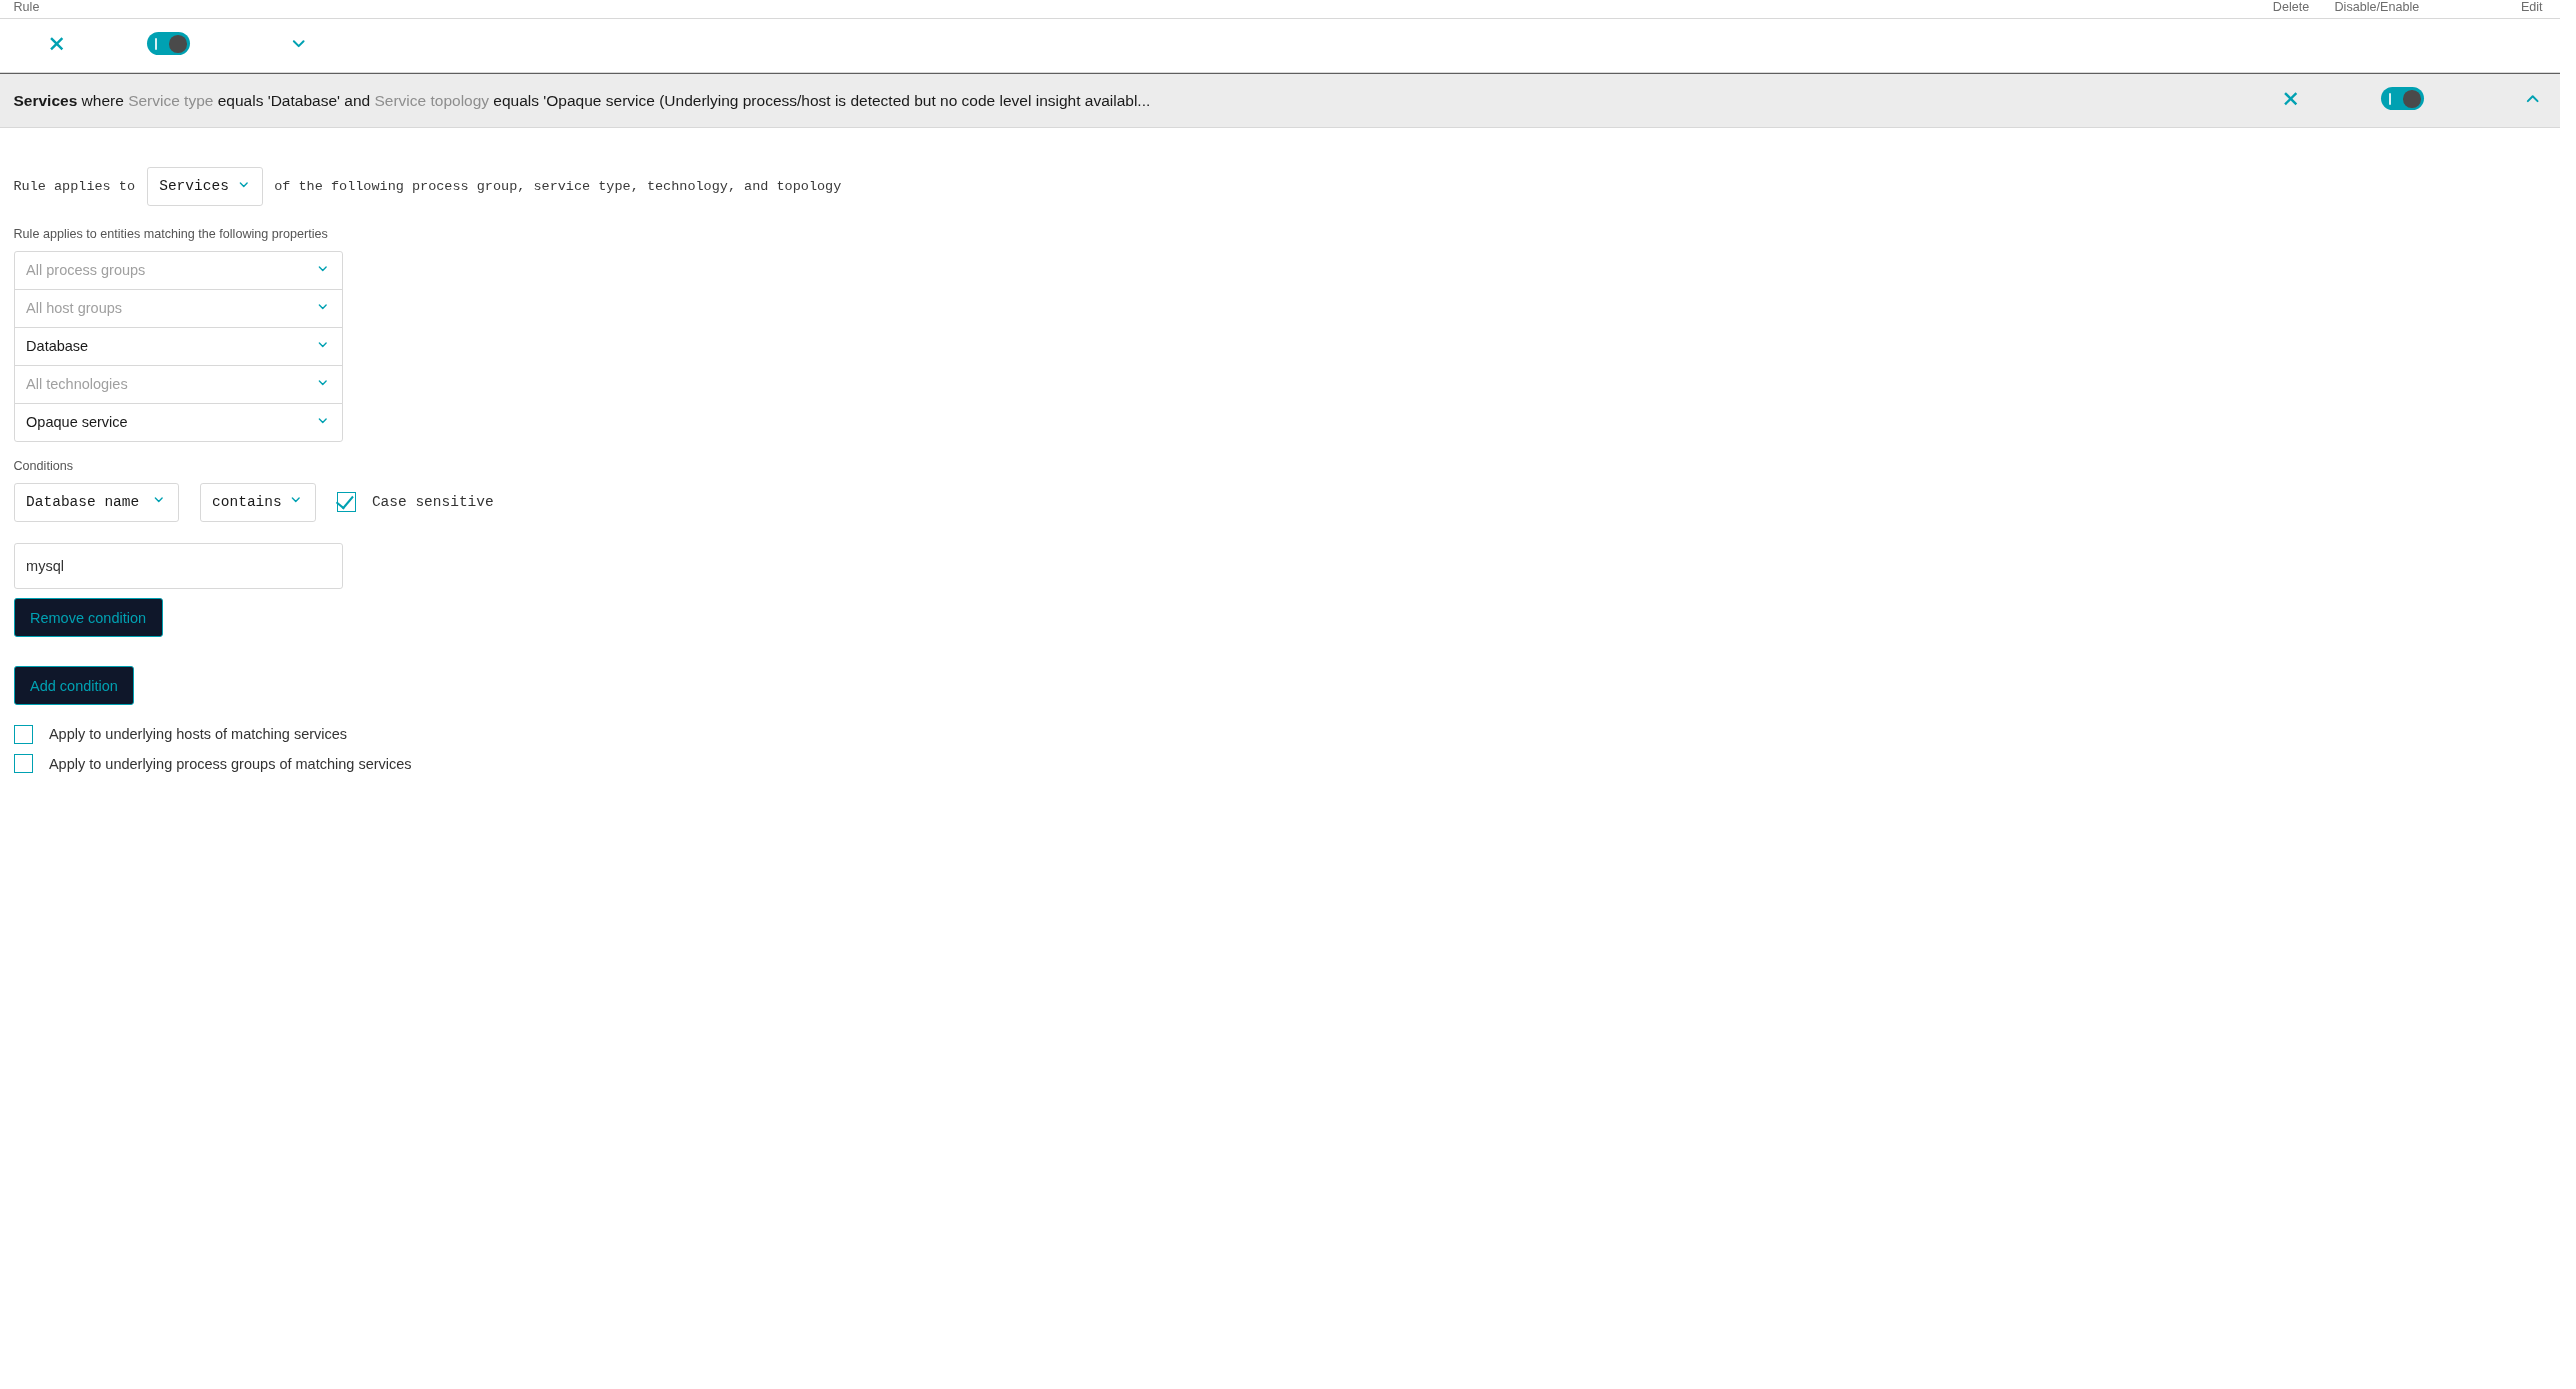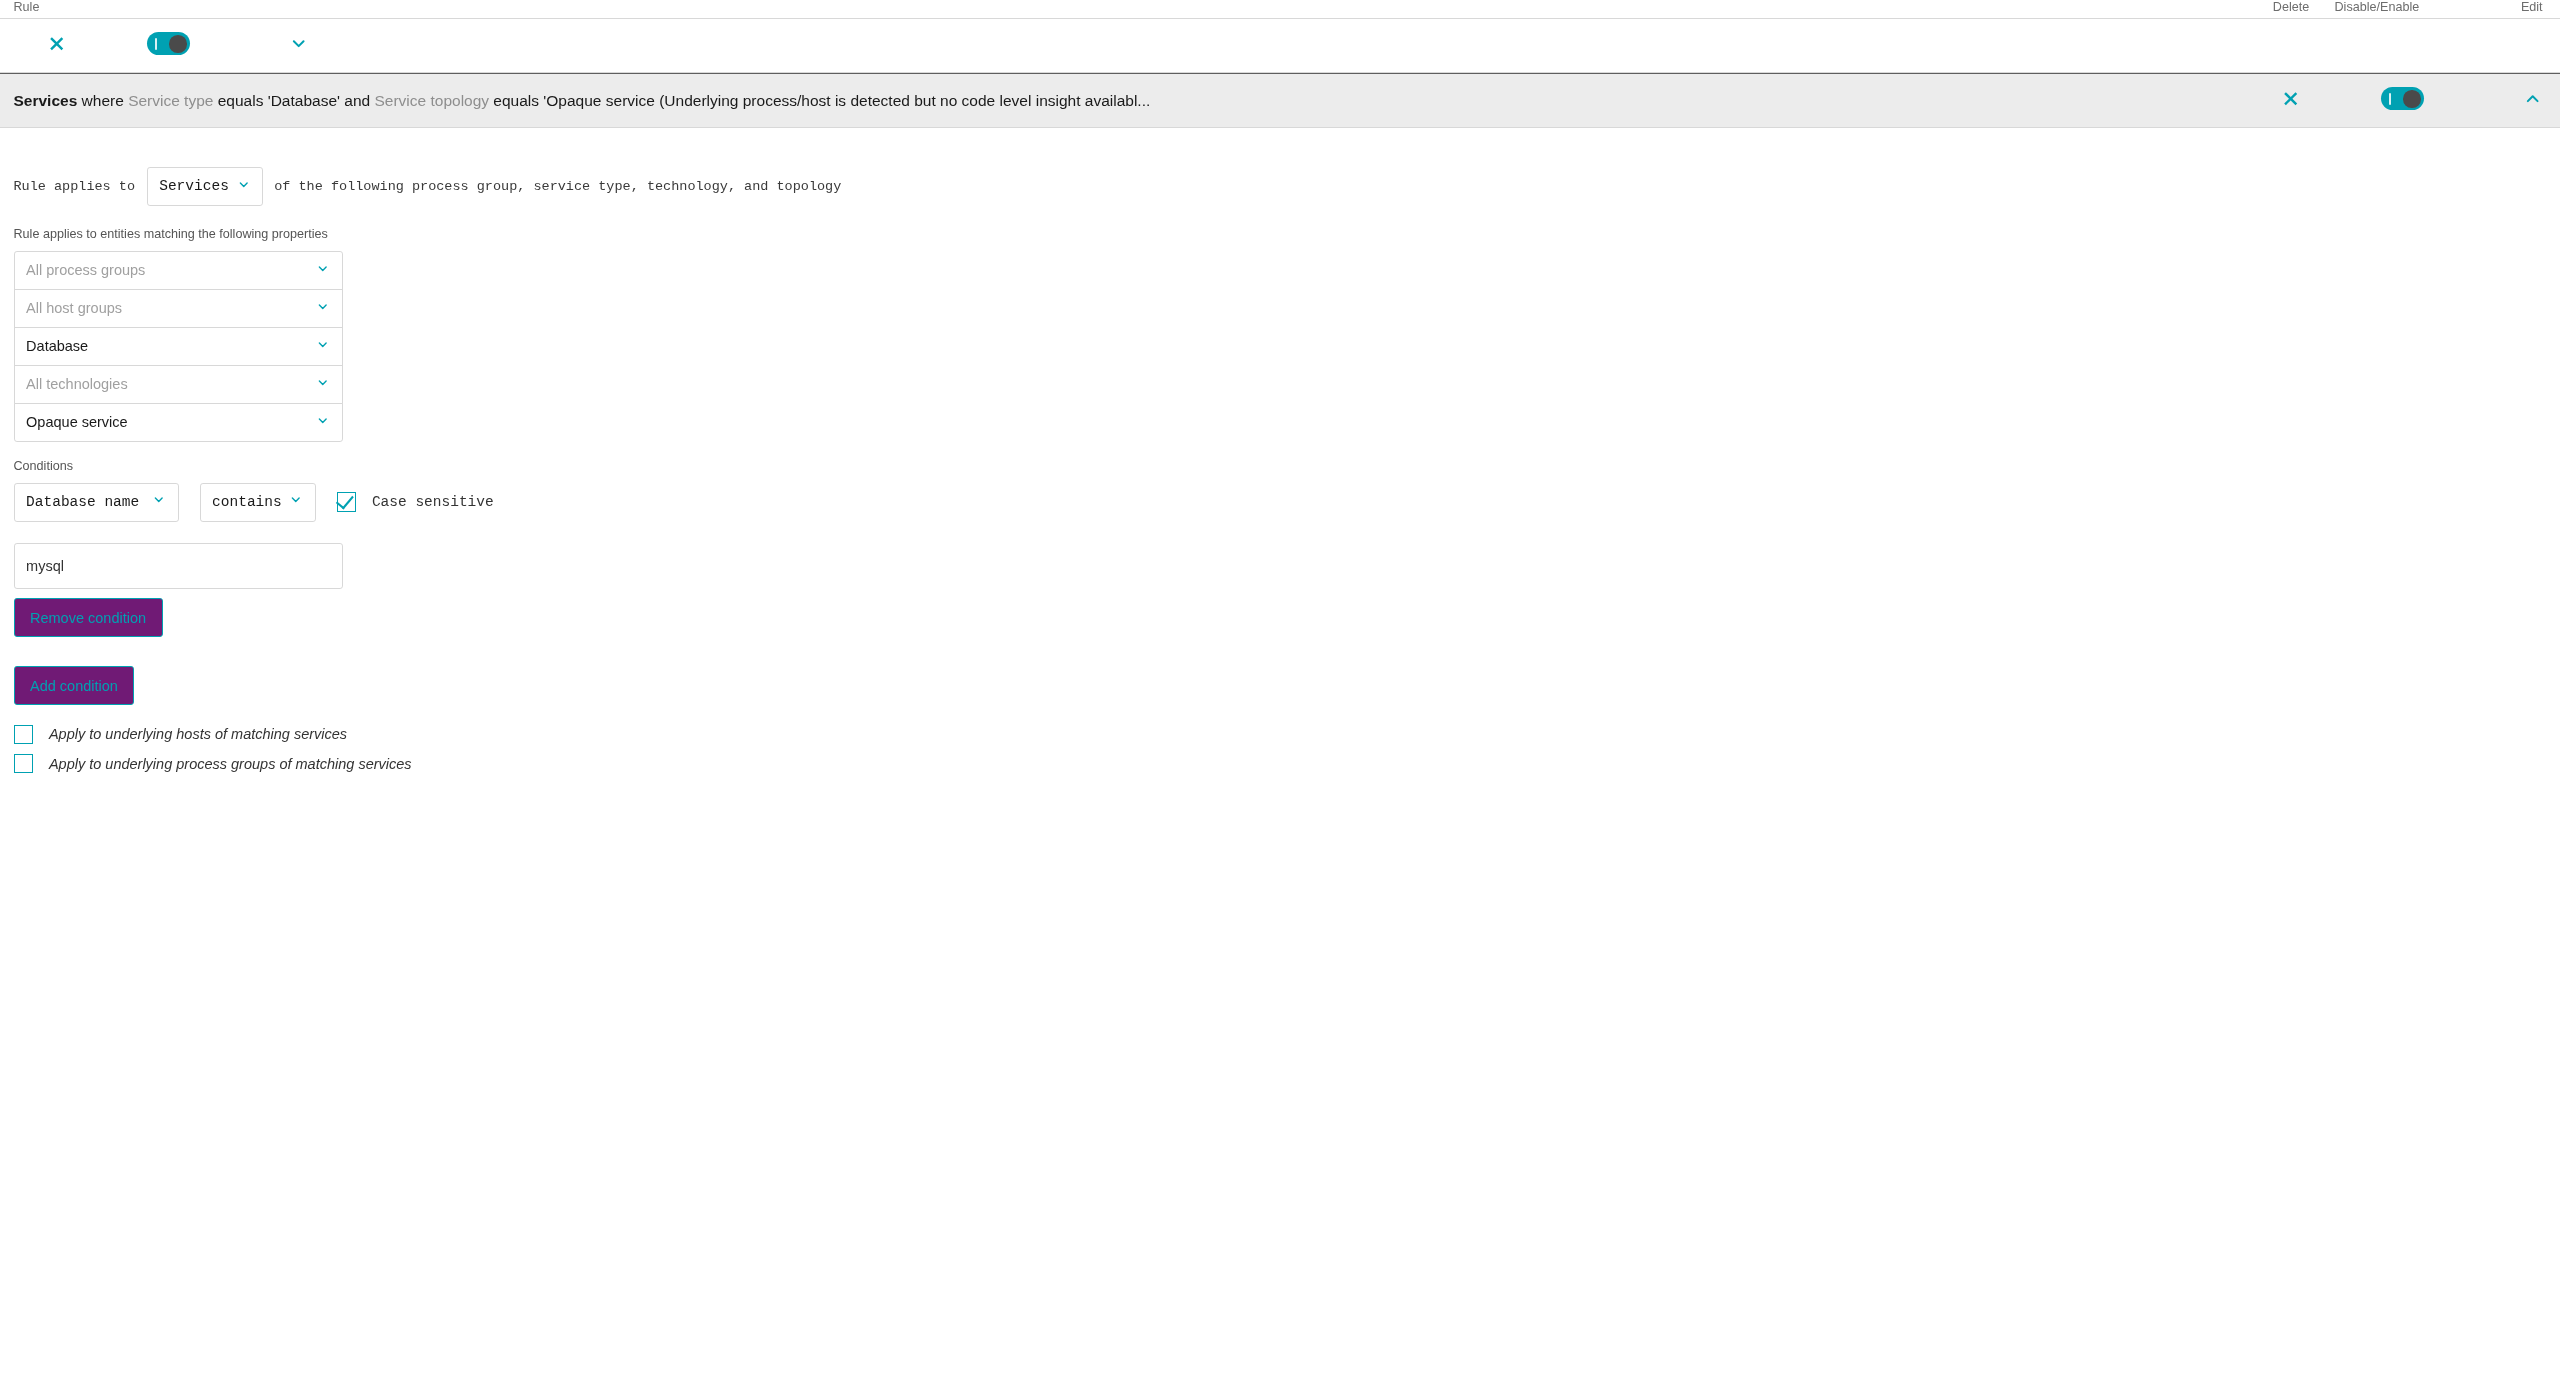--- a/index.html
+++ b/index.html
@@ -115,21 +115,21 @@
     padding:0 11.6px;
     font-size:14.5px;
     outline:none;
     color:#333;
   }
   
   .btn-secondary{
     display:inline-flex;align-items:center;justify-content:center;
     border:1px solid var(--teal);
     color:var(--teal);
-    background:#701a75;
+    background:#0f172a;
     height:39px;
     padding:0 15.5px;
     border-radius:2.9px;
     font-size:14.5px;
     cursor:pointer;
   }
   
   .cb-row{display:flex;align-items:center;gap:16px;margin:9.7px 0;text-align:right;}
   .cb{
     width:19.4px;height:19.4px;border:1.9px solid var(--teal);position:relative;cursor:pointer;background:#fff;flex:0 0 19.4px;
@@ -140,21 +140,21 @@
     left:2.9px;top:-1px;
     width:7.7px;height:13.5px;
     border-right:2.9px solid var(--teal);
     border-bottom:2.9px solid var(--teal);
     transform:rotate(40deg);
   }
   .cb-label{font-size:14.5px;color:#333;}
   .conditions-block{margin-top:3.9px;}
   .row-gap-sm{margin-top:9.7px;}
   .mt-30{margin-top:29px;}
-  .extra-opts{margin-top:19.4px;font-style:italic;}
+  .extra-opts{margin-top:19.4px;}
 </style>
 </head>
 <body>
 
 <div class="page">
 
   <div class="header-row">
     <div class="col-rule">Rule</div>
     <div class="col-delete">Delete</div>
     <div class="col-enable">Disable/Enable</div>

